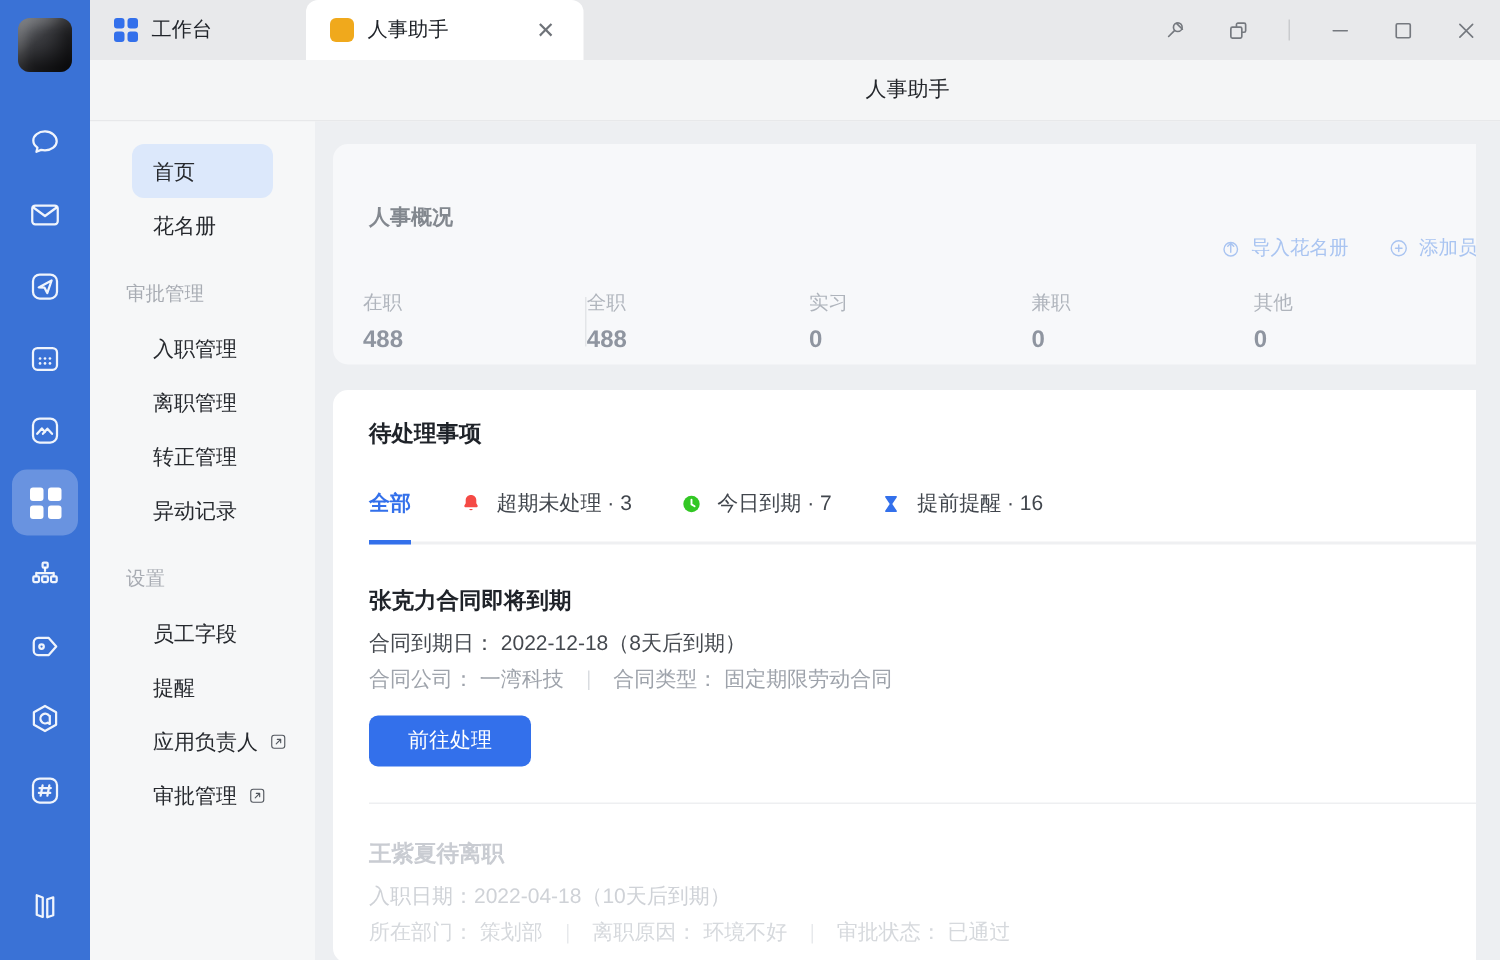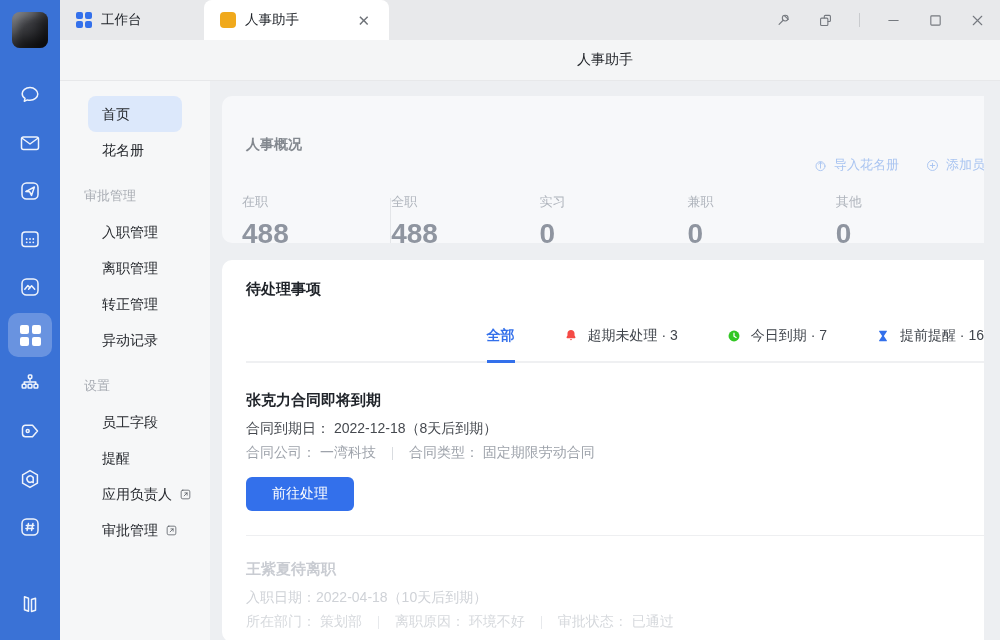--- a/index.html
+++ b/index.html
@@ -65,28 +65,28 @@
   .ov-head { display:flex; align-items:center; justify-content:space-between;
     padding:20px 0 0 24px; }
   .ov-title { font-size:14px; font-weight:700; color:#83888F; }
   .ov-actions { display:flex; gap:26px; margin-right:-14px; white-space:nowrap; }
   .ov-link { display:flex; align-items:center; gap:6px; font-size:13px; color:#A9C4F1; cursor:pointer;margin-top:40px; }
   .ov-link svg { width:15px; height:15px; stroke:#A9C4F1; fill:none; stroke-width:1.5;
     stroke-linecap:round; stroke-linejoin:round; }
   .stats { display:flex; align-items:stretch; margin-top:19px; padding-left:20px; }
   .stat { flex:1; }
   .stat-label { font-size:13px; color:#AFB4BC; }
-  .stat-value { margin-top:7px; font-size:28px; font-weight:700; color:#8F95A0; }
+  .stat-value { margin-top:7px; font-size:16px; font-weight:700; color:#8F95A0; }
   .stat-divider { width:1px; background:#E3E5E8; margin:5px 0; }
 
   .pending-card { background:#fff; border-radius:10px 0 0 10px; margin-top:17px;
     padding:20px 0 0 24px; min-height:382px; }
   .pc-title { font-size:15px; font-weight:700; color:#1F2329; }
-  .pc-tabs { display:flex; align-items:flex-end; gap:48px; margin-top:28px;
-    border-bottom:2px solid #EFF0F2;justify-content:flex-end; }
+  .pc-tabs { display:flex; align-items:flex-end; gap:32px; margin-top:28px;
+    border-bottom:2px solid #EFF0F2; }
   .pc-tab { display:flex; align-items:center; gap:9px; font-size:14px; color:#41464D;
     padding-bottom:15px; border-bottom:3px solid transparent; margin-bottom:-2px; cursor:pointer; }
   .pc-tab.active { color:#3370EB; font-weight:700; border-bottom-color:#3370EB; }
   .pc-tab svg { width:16px; height:16px; }
 
   .item { margin-top:28px; }
   .item-title { font-size:15px; font-weight:700; color:#1F2329; }
   .item-line1 { margin-top:10px; font-size:14px; color:#45494F; }
   .item-line2 { margin-top:6px; font-size:14px; color:#9EA3AB; display:flex; align-items:center; }
   .vsep { display:inline-block; width:1px; height:13px; background:#D9DCE0; margin:0 16px; }

